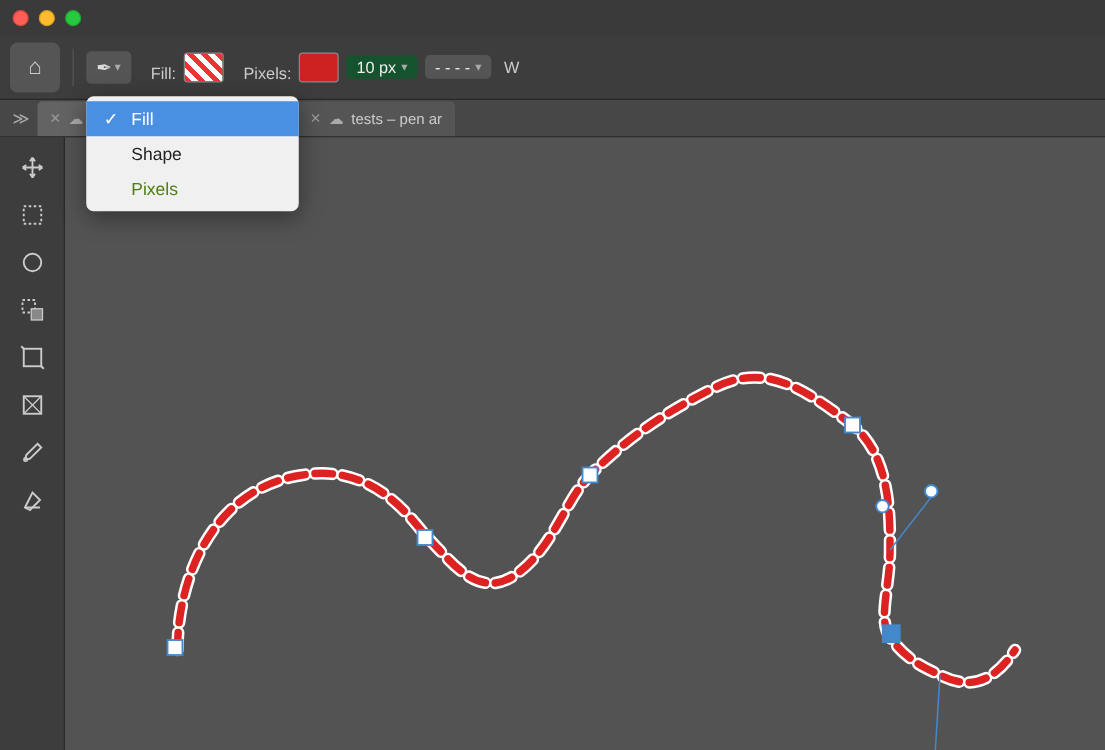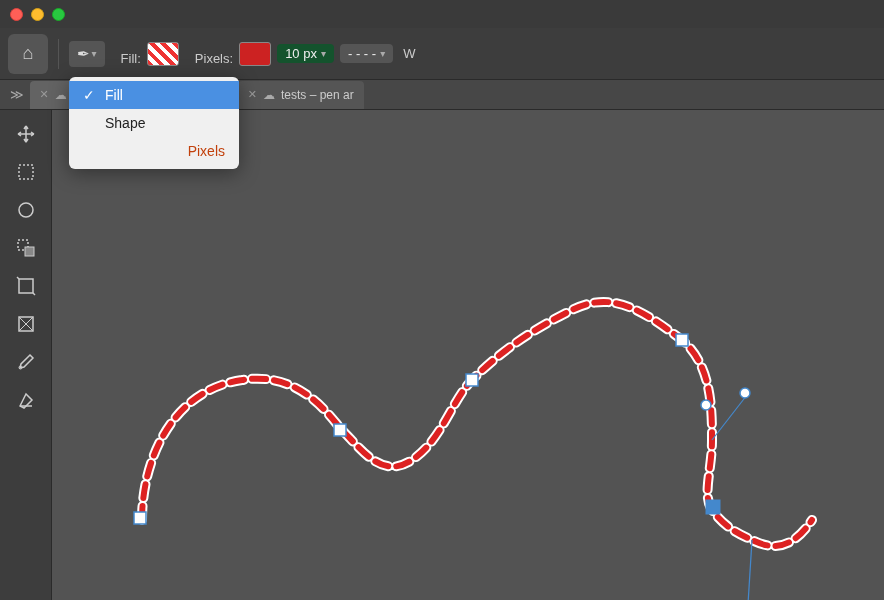--- a/index.html
+++ b/index.html
@@ -75,21 +75,21 @@
     }
     .dropdown-item {
       display: flex; align-items: center;
       padding: 6px 14px;
       font-size: 14px;
       cursor: pointer;
       color: #222;
       gap: 8px;
     }
     .dropdown-item.selected { background: #4a90e2; color: white; }
-    .dropdown-item.disabled { color: #c2410c; cursor: default; justify-content: space-between; }
+    .dropdown-item.disabled { color: #4d7c0f; cursor: default; }
     .dropdown-item .check-mark { font-size: 14px; width: 14px; }
 
     
     .fill-stroke-area {
       display: flex; align-items: flex-end; gap: 6px;
       margin-left: 10px;
       color: #ccc;
       font-size: 13px;
     }
     .fill-swatch {

